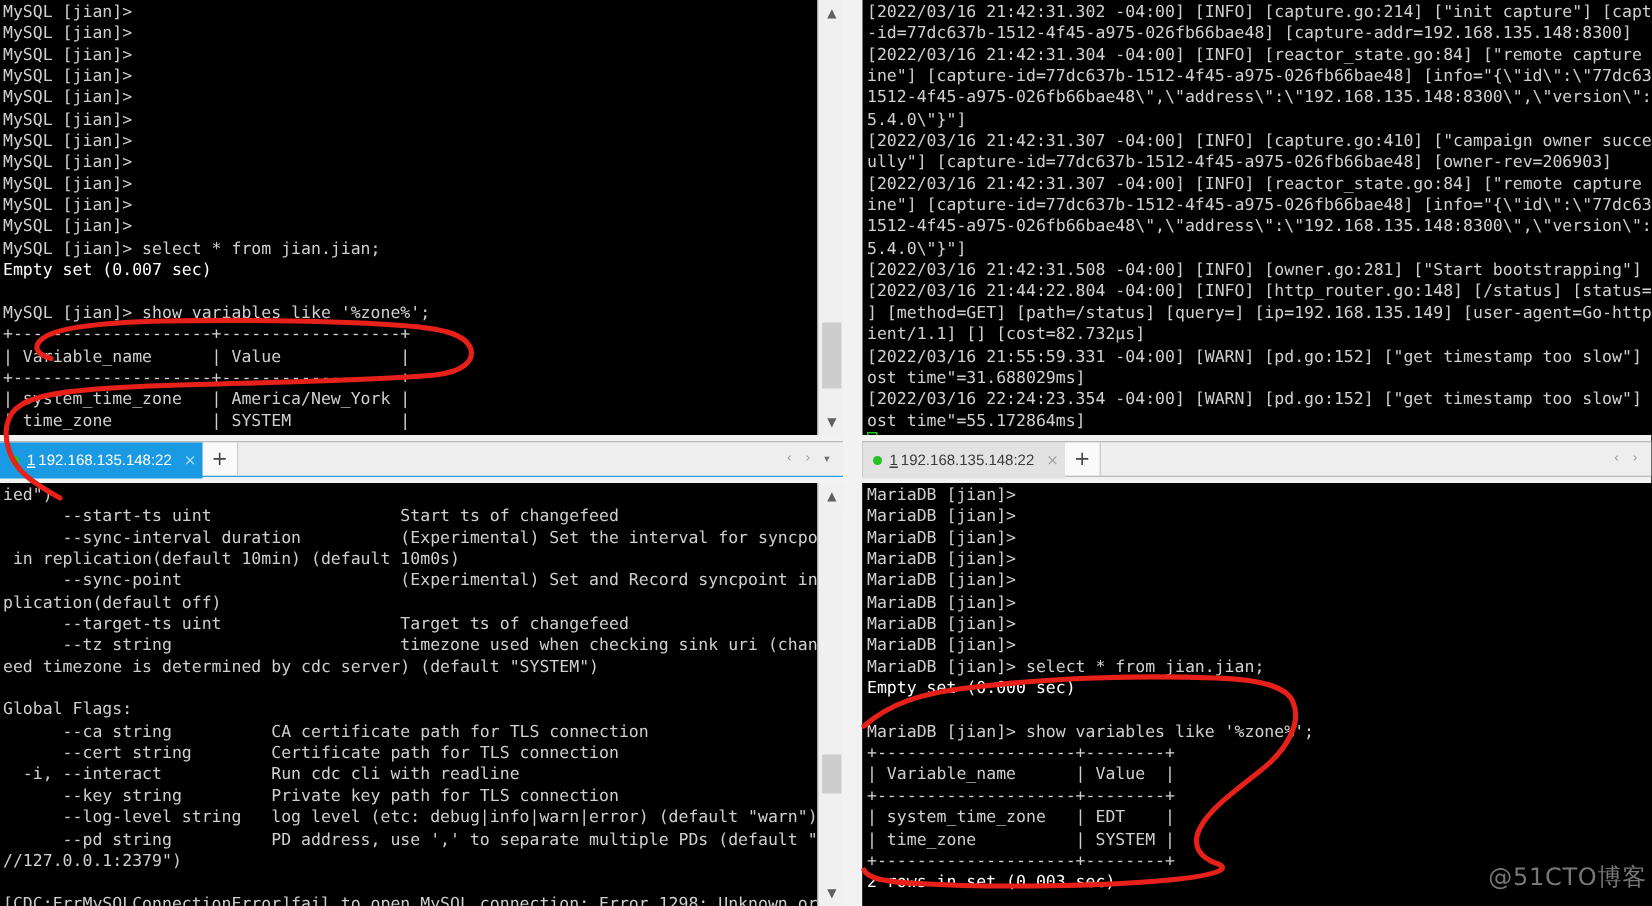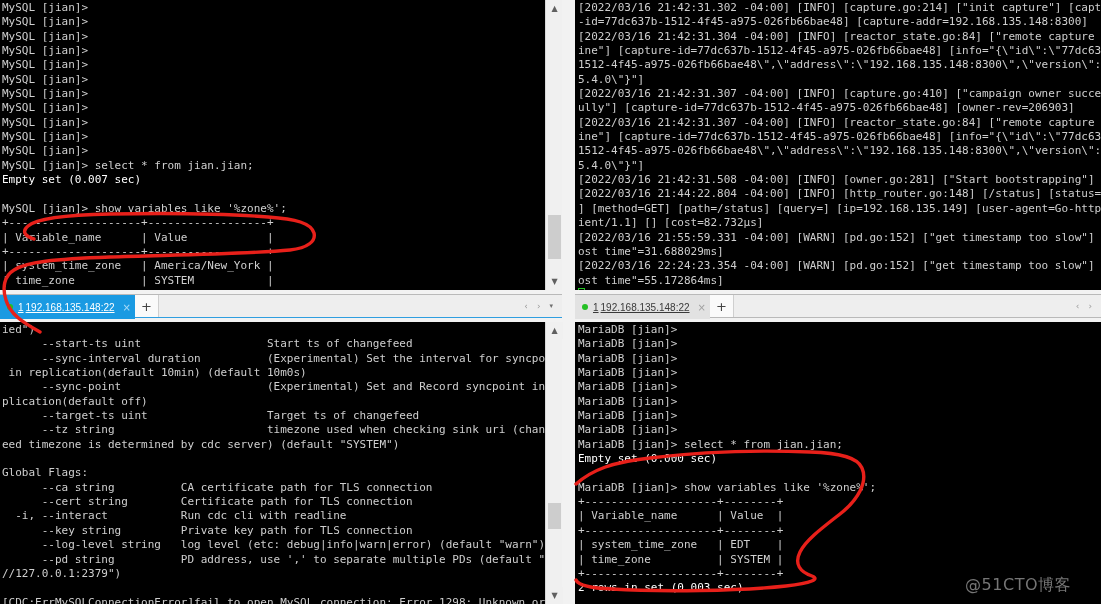--- a/index.html
+++ b/index.html
@@ -89,21 +89,21 @@
     font-size: 10px;
     position: relative;
   }
   .tab.active { background: #1a9ae2; color: #ffffff; }
   .tab.inactive { background: #e2e2e2; color: #3a3a3a; }
   .tab .dot {
     width: 6px; height: 6px; border-radius: 50%;
     background: #24c024; margin-right: 5px; flex: 0 0 auto;
   }
   .tab .tnum { margin-right: 2px; text-decoration: underline; }
-  .tab .tlabel { text-decoration: underline; white-space: nowrap; }
+  .tab .tlabel { white-space: nowrap; }
   .tab .tclose {
     margin-left: 8px; font-size: 10px; opacity: .75;
     font-family: "DejaVu Sans", sans-serif;
   }
   .tab.active .tclose { color: #d9f0ff; }
   .tab.inactive .tclose { color: #8b8b8b; }
 
   .newtab {
     width: 24px;
     display: flex; align-items: center; justify-content: center;
@@ -132,21 +132,21 @@
   svg.annot {
     position: absolute; left: 0; top: 0;
     width: 1101px; height: 604px;
     pointer-events: none;
   }
   svg.annot path { fill: none; stroke: #e8201a; stroke-width: 3.4; stroke-linecap: round; }
 
   
   #watermark {
     position: absolute;
-    right: 30px; bottom: 8px;
+    right: 3px; bottom: 8px;
     color: #8b8b8b;
     font-family: "DejaVu Sans", "Liberation Sans", sans-serif;
     font-size: 16px;
     letter-spacing: .5px;
     opacity: .85;
   }
 
   
   .cursor {
     display: inline-block;

